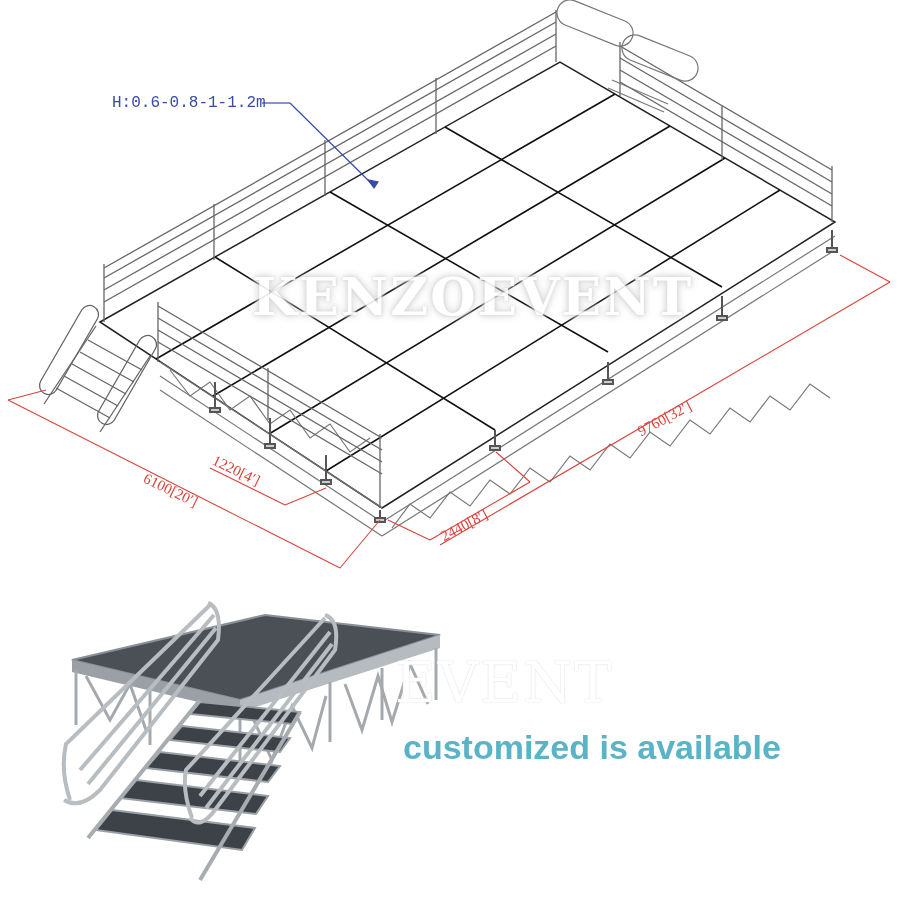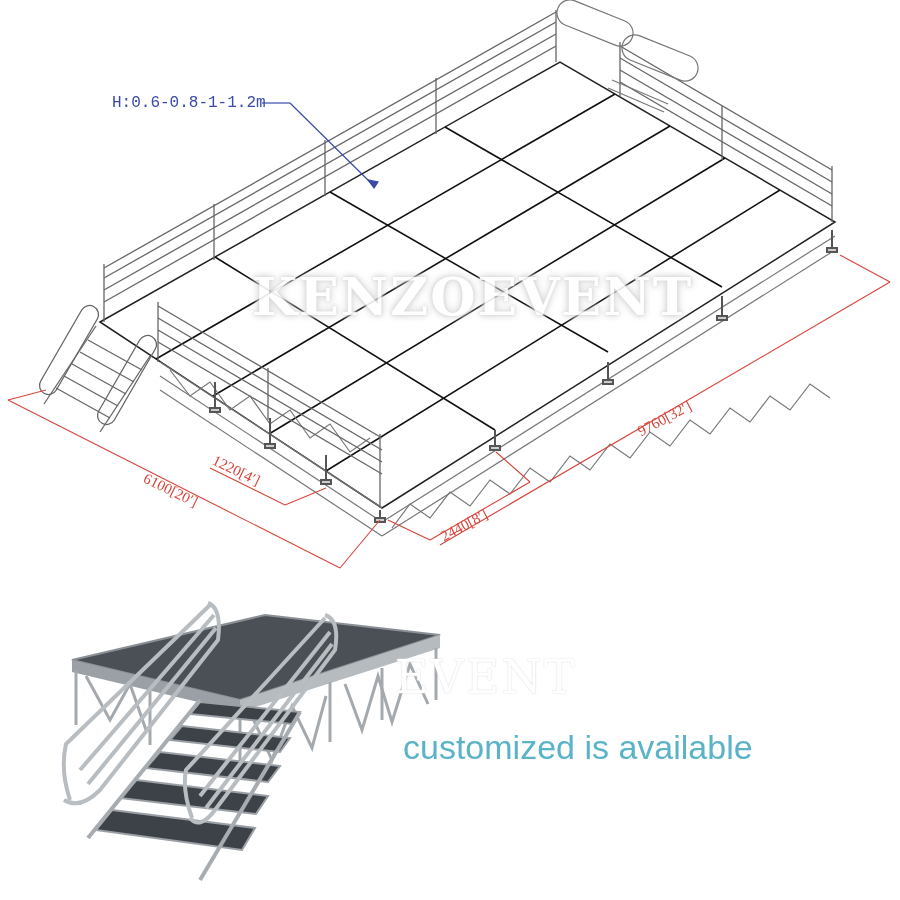--- a/index.html
+++ b/index.html
@@ -7,30 +7,30 @@
          font-family: "Liberation Sans", sans-serif; }
   svg { position: absolute; left: 0; top: 0; }
   .height-label { position: absolute; left: 112px; top: 94px; font-family: "Liberation Mono", monospace;
                   font-size: 16px; color: #3a4aa8; letter-spacing: 0px; }
   .watermark-top { position: absolute; left: 252px; top: 228px; width: 430px; height: 62px;
                    font-family: "DejaVu Serif", serif; font-size: 52px; font-weight: bold;
                    color: #ffffff; letter-spacing: 2px; line-height: 62px; text-align: center;
                    -webkit-text-stroke: 0; text-shadow: 0 0 10px #d6d6d6, 0 0 6px #d6d6d6, 0 0 3px #cfcfcf;
                    opacity: 0.9; margin-top: 38px; }
   .watermark-bottom { position: absolute; left: 395px; top: 650px; font-family: "DejaVu Serif", serif;
-                      font-size: 46px; color: #ffffff; letter-spacing: 2px;
+                      font-size: 56px; color: #ffffff; letter-spacing: 2px;
                       text-shadow: 0 0 2px #e2e2e2, 0 0 1px #dcdcdc; }
   .dim { position: absolute; font-family: "Liberation Serif", serif; font-size: 15px; color: #d9443b;
          transform-origin: left top; white-space: nowrap; }
   .dim-6100 { left: 148px; top: 470px; transform: rotate(26deg); }
   .dim-1220 { left: 217px; top: 452px; transform: rotate(26deg); }
   .dim-2440 { left: 438px; top: 530px; transform: rotate(-28deg); }
   .dim-9760 { left: 635px; top: 425px; transform: rotate(-28deg); }
   .tagline { position: absolute; left: 403px; top: 728px; font-family: "Liberation Sans", sans-serif;
-             font-weight: normal; font-size: 34px; color: #5ab3c6; white-space: nowrap; }
+             font-weight: bold; font-size: 34px; color: #5ab3c6; white-space: nowrap; }
 </style>
 </head>
 <body>
 
 <svg width="900" height="900" viewBox="0 0 900 900">
 
   <g stroke="#222" fill="none">
 
     <polygon points="100,322 560,62 835,222 382,508" fill="#ffffff" stroke="#222" stroke-width="1.5"></polygon>
 

